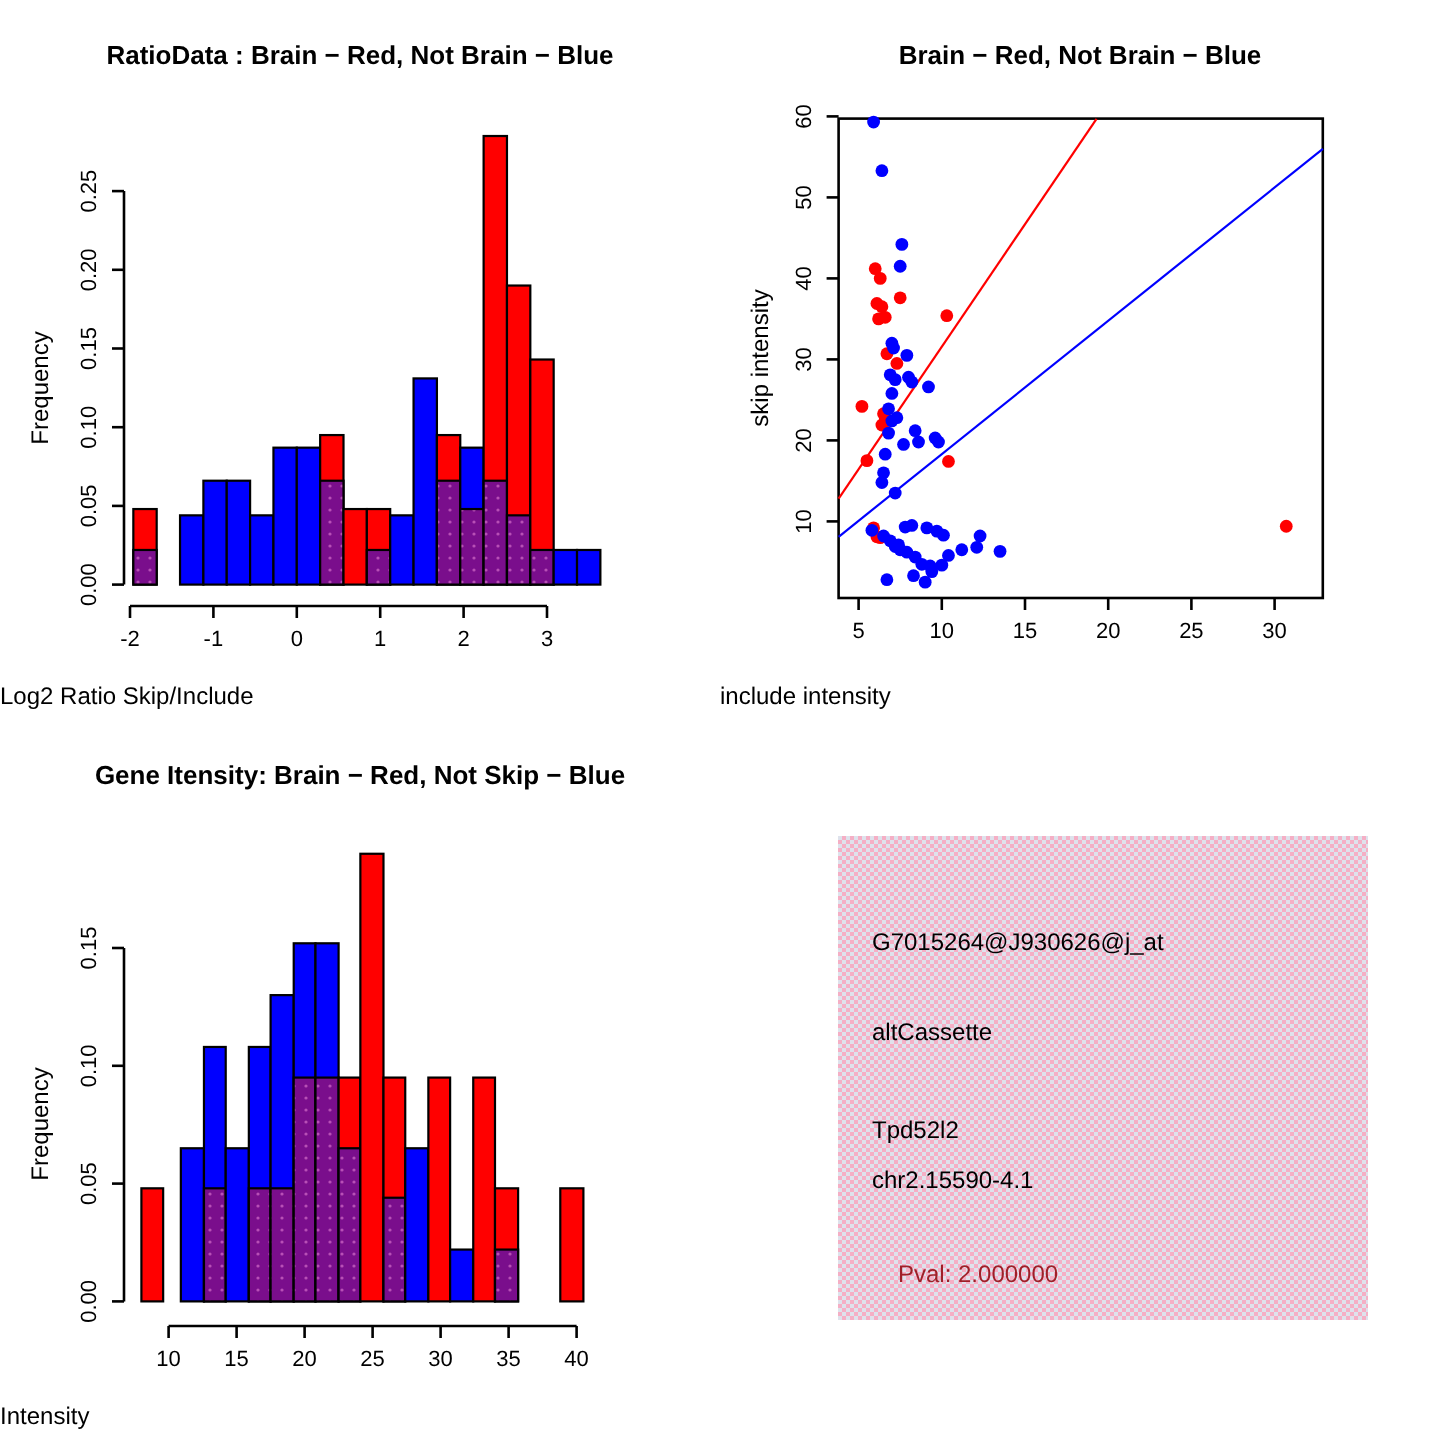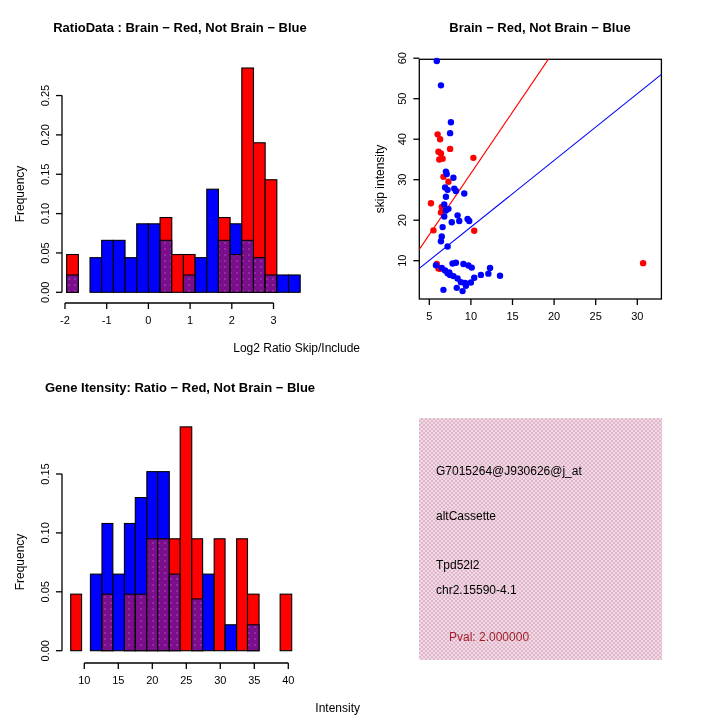--- a/index.html
+++ b/index.html
@@ -3,24 +3,24 @@
 <meta charset="utf-8">
 <style>
   html,body{margin:0;padding:0;background:#ffffff;}
   #page{position:relative;width:720px;height:720px;background:#ffffff;overflow:hidden;
         font-family:"Liberation Sans", sans-serif;}
   .panel{position:absolute;width:360px;height:360px;}
   #p0{left:0;top:0;} #p1{left:360px;top:0;} #p2{left:0;top:360px;} #p3{left:360px;top:360px;}
   .panel svg{position:absolute;left:0;top:0;}
   .chart-title{position:absolute;left:0;right:0;top:20px;text-align:center;
                font-weight:bold;font-size:13px;color:#000;white-space:nowrap;}
-  .xlabel{position:absolute;left:0;right:0;top:341px;text-align:right;font-size:12px;color:#000;}
+  .xlabel{position:absolute;left:0;right:0;top:341px;text-align:left;font-size:12px;color:#000;}
   .ylabel{position:absolute;left:20px;font-size:12px;color:#000;white-space:nowrap;
           transform:translate(-50%,-50%) rotate(-90deg);}
-  .infobox{position:absolute;left:59px;top:58px;width:243px;height:242px;
+  .infobox{position:absolute;left:59px;top:58px;width:265px;height:242px;
            background:conic-gradient(#F5AFC5 90deg,#DEE2EC 90deg 180deg,#F5AFC5 180deg 270deg,#DEE2EC 270deg);
            background-size:4px 4px;}
   .info-line{position:absolute;left:17px;transform:translateY(-50%);font-size:12px;color:#000;white-space:nowrap;}
   .info-line.pval{color:#9E2028;}
 </style>
 </head>
 <body>
 
 <div id="page">
 
@@ -186,20 +186,21 @@
         <circle cx="130.036" cy="267.99" r="3.2" fill="#0000FF"></circle>
         <circle cx="140.01999999999998" cy="275.685" r="3.2" fill="#0000FF"></circle>
         <circle cx="83.444" cy="289.86" r="3.2" fill="#0000FF"></circle>
         <circle cx="102.58" cy="291.075" r="3.2" fill="#0000FF"></circle>
         <circle cx="105.908" cy="285.81" r="3.2" fill="#0000FF"></circle>
         <circle cx="110.9" cy="282.57" r="3.2" fill="#0000FF"></circle>
         <circle cx="96.756" cy="287.835" r="3.2" fill="#0000FF"></circle>
         <circle cx="89.268" cy="272.445" r="3.2" fill="#0000FF"></circle>
       </svg>
     <div class="chart-title">Brain − Red, Not Brain − Blue</div>
+    <div class="xlabel">include intensity</div>
     <div class="ylabel" style="top:179px;">skip intensity</div>
   </div>
 
   <div class="panel" id="p2">
     <svg id="svg2" width="360" height="360">
         <defs>
           <pattern id="pd2" width="6" height="6" patternUnits="userSpaceOnUse">
             <rect width="6" height="6" fill="#7A0E8C"></rect>
             <circle cx="3" cy="3" r="0.8" fill="#B84FB6"></circle>
           </pattern>
@@ -247,21 +248,21 @@
         <rect x="191.74" y="178.79" width="10.879999999999995" height="111.91" fill="#FF0000" stroke="#000" stroke-width="1.1"></rect>
         <rect x="191.74" y="238.868" width="10.879999999999995" height="51.831999999999994" fill="url(#pd2)" stroke="#000" stroke-width="1.1"></rect>
         <rect x="202.62" y="214.13" width="11.560000000000002" height="76.57" fill="#0000FF" stroke="#000" stroke-width="1.1"></rect>
         <rect x="214.18" y="178.79" width="10.879999999999995" height="111.91" fill="#FF0000" stroke="#000" stroke-width="1.1"></rect>
         <rect x="225.06" y="264.784" width="11.560000000000002" height="25.915999999999997" fill="#0000FF" stroke="#000" stroke-width="1.1"></rect>
         <rect x="236.62" y="178.79" width="10.879999999999995" height="111.91" fill="#FF0000" stroke="#000" stroke-width="1.1"></rect>
         <rect x="247.5" y="234.15599999999998" width="11.560000000000002" height="56.54400000000001" fill="#FF0000" stroke="#000" stroke-width="1.1"></rect>
         <rect x="247.5" y="264.784" width="11.560000000000002" height="25.915999999999997" fill="url(#pd2)" stroke="#000" stroke-width="1.1"></rect>
         <rect x="280.14" y="234.15599999999998" width="11.560000000000002" height="56.54400000000001" fill="#FF0000" stroke="#000" stroke-width="1.1"></rect>
       </svg>
-    <div class="chart-title">Gene Itensity: Ratio − Red, Not Brain − Blue</div>
+    <div class="chart-title">Gene Itensity: Brain − Red, Not Skip − Blue</div>
     <div class="xlabel">Intensity</div>
     <div class="ylabel" style="top:202px;">Frequency</div>
   </div>
 
   <div class="panel" id="p3">
     <div class="infobox">
       <div class="info-line" style="top:53px;">G7015264@J930626@j_at</div>
       <div class="info-line" style="top:98px;">altCassette</div>
       <div class="info-line" style="top:147px;">Tpd52l2</div>
       <div class="info-line" style="top:172px;">chr2.15590-4.1</div>

